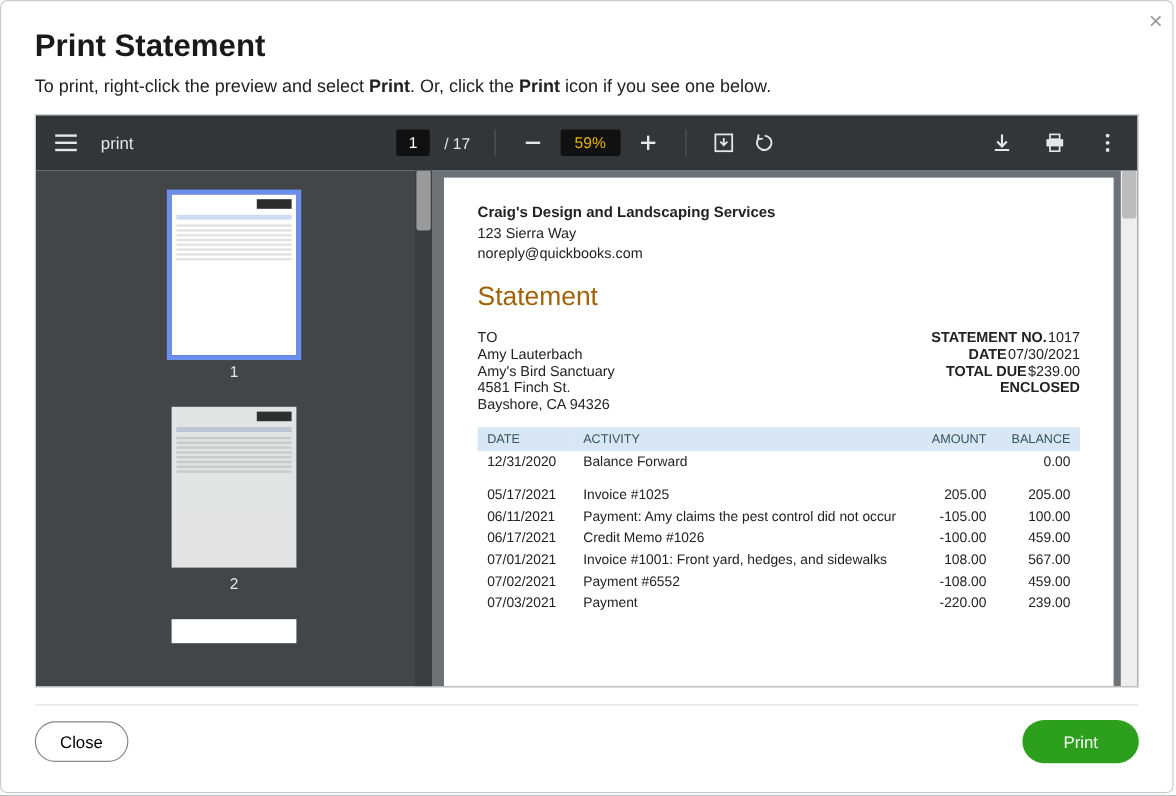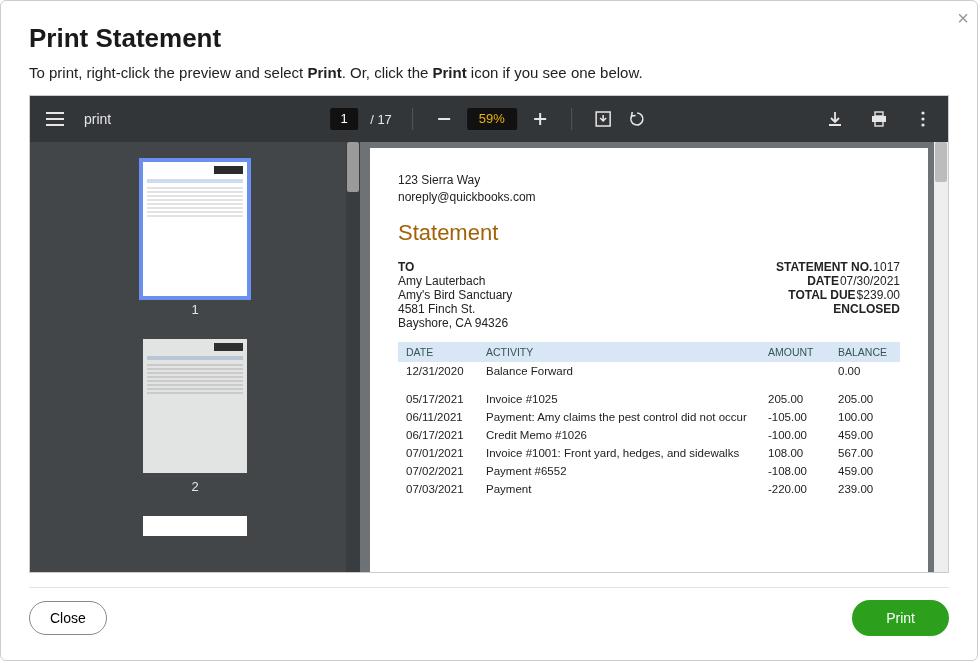--- a/index.html
+++ b/index.html
@@ -206,34 +206,34 @@
     .stm-title {
       color: #a16207;
       font-size: 22px;
       margin-top: 14px;
       margin-bottom: 14px;
     }
     .meta-row {
       display: flex;
       justify-content: space-between;
     }
-    .meta-left .to-label { font-weight: bold; }
+    .meta-left .to-label { font-weight: normal; }
     .meta-right { text-align: right; }
     .meta-right .mr { display: flex; justify-content: flex-end; gap: 1px; }
     .meta-right .mlabel { font-weight: bold; }
     .tbl { width: 100%; margin-top: 12px; border-collapse: collapse; table-layout: fixed; }
     .tbl th {
       background: #d8e6f5;
       text-align: left;
       font-weight: normal;
       font-size: 10.5px;
       color: #355;
       padding: 4px 8px;
     }
-    .tbl th.amt, .tbl td.amt { }
+    .tbl th.amt, .tbl td.amt { text-align: right; }
     .tbl td { padding: 3px 8px; font-size: 11.5px; vertical-align: top;}
     .tbl col.c-date { width: 80px; }
     .tbl col.c-act { width: auto; }
     .tbl col.c-amt { width: 70px; }
     .tbl col.c-bal { width: 70px; }
     
     .modal-footer {
       border-top: 1px solid #e2e2e2;
       margin: 14px 28px 0 28px;
       padding: 12px 0 16px 0;
@@ -369,20 +369,21 @@
               <span></span>
             </div>
         </div>
         <div class="thumb-label">2</div>
         <div class="thumb partial"></div>
         <div class="thumb-scroll"></div>
       </div>
 
       <div class="doc-panel">
         <div class="doc-page">
+          <div class="company-name">Craig's Design and Landscaping Services</div>
           <div class="addr">
             <div>123 Sierra Way</div>
             <div>noreply@quickbooks.com</div>
           </div>
           <div class="stm-title">Statement</div>
 
           <div class="meta-row">
             <div class="meta-left">
               <div class="to-label">TO</div>
               <div>Amy Lauterbach</div>

